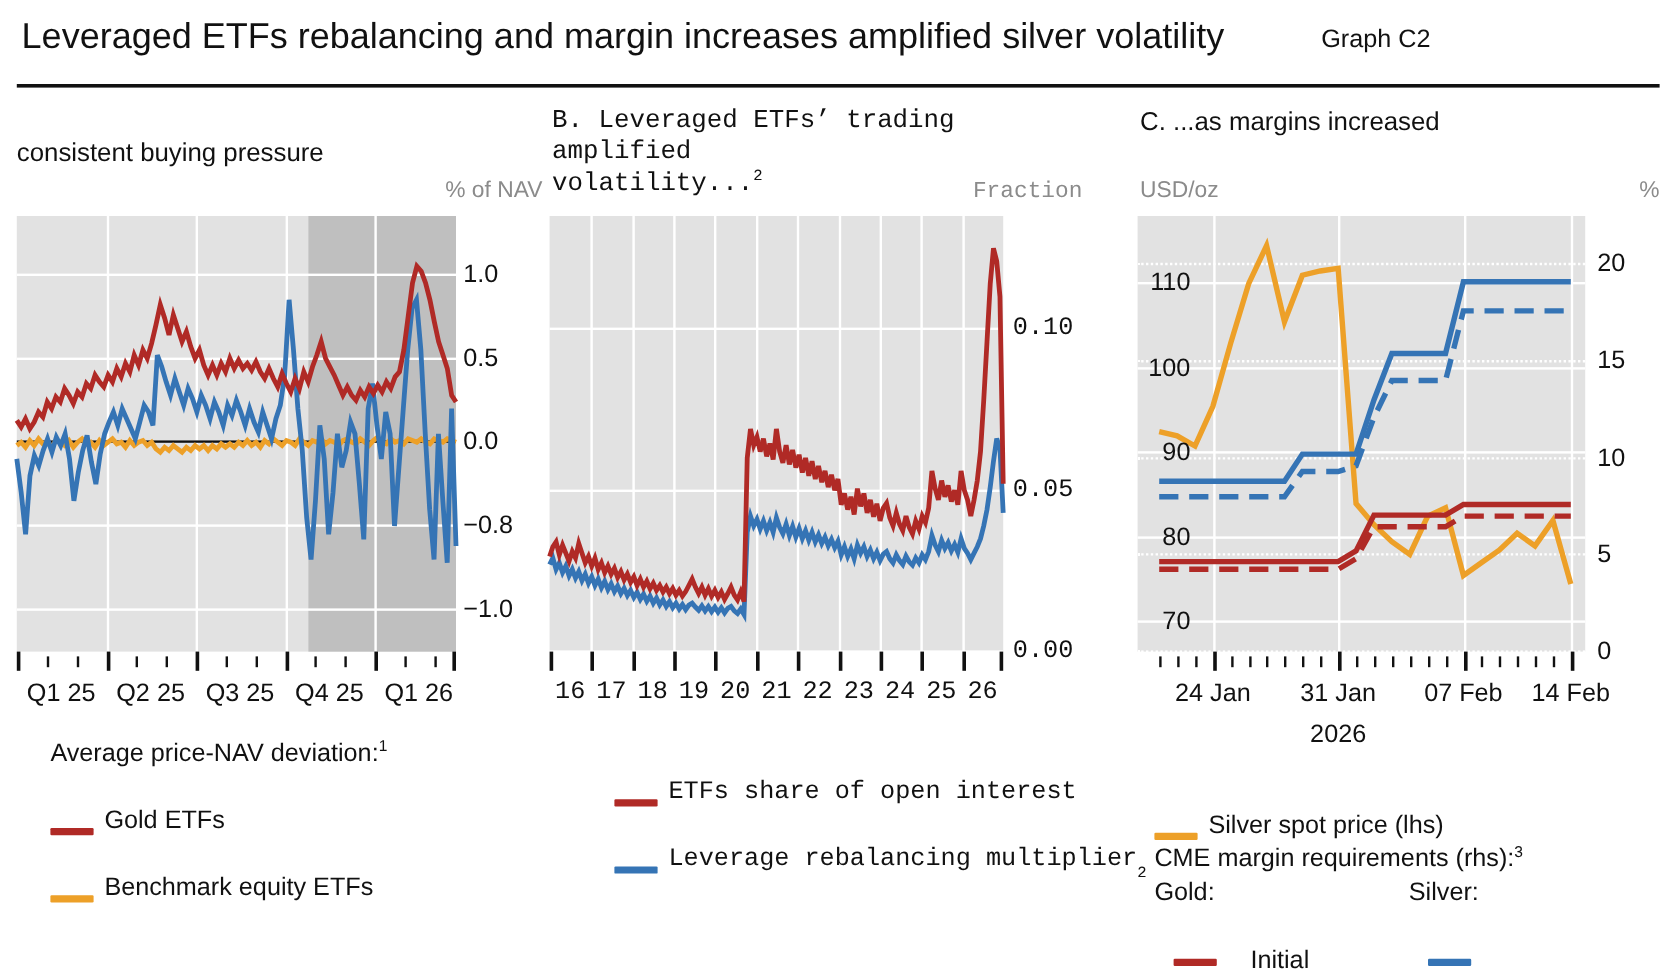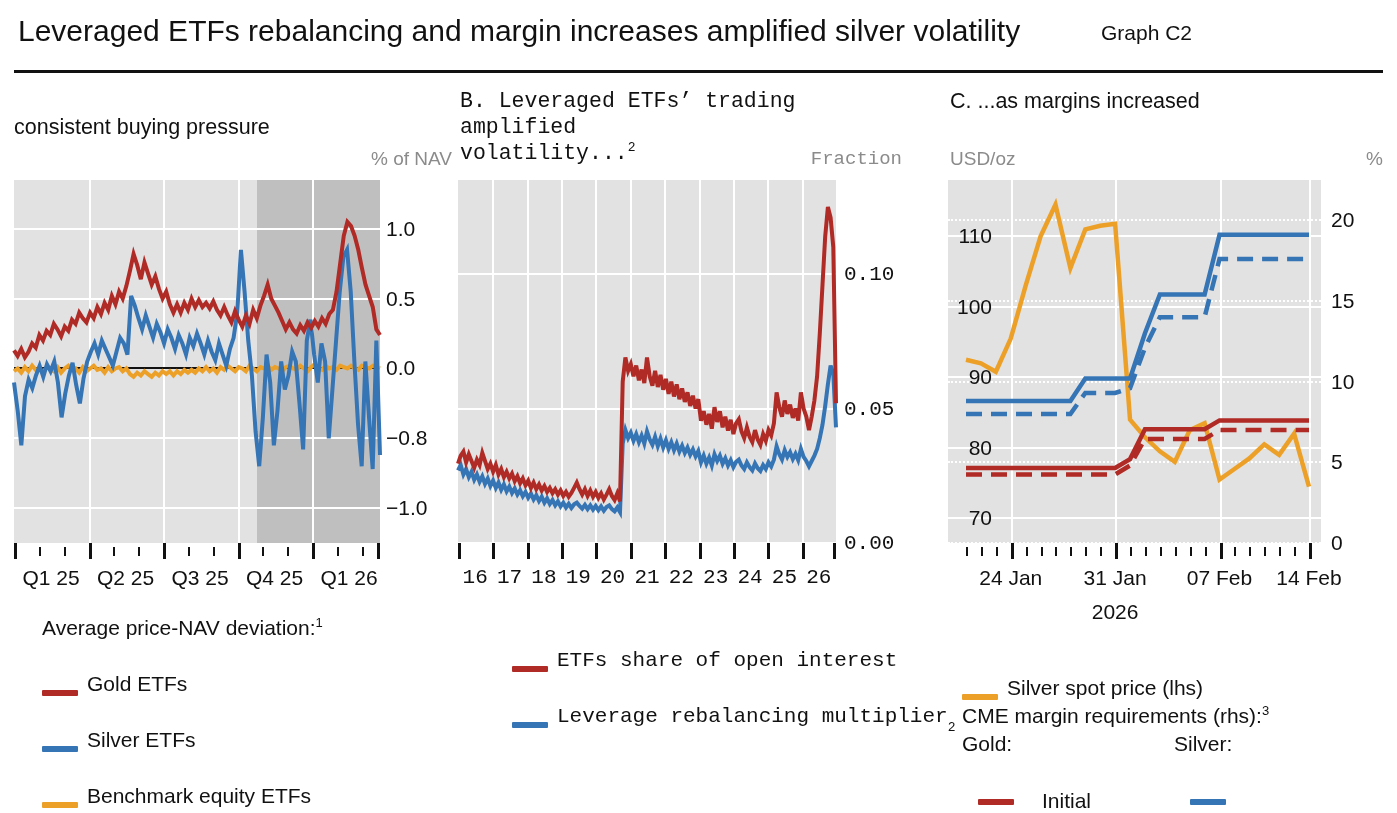--- a/index.html
+++ b/index.html
@@ -180,24 +180,20 @@
       </div>
 
     <div class="legend" id="legendA" style="left:42px;top:528px;">
       <div class="legend-title">
         <span>Average price-NAV deviation:</span><span class="sup">1</span>
       </div>
       <div id="legendA-rows">
           <div class="lrow">
             <span class="swatch" style="background:#b02a26;"></span>
             <span class="ltext">Gold ETFs</span>
-          </div>
-          <div class="lrow">
-            <span class="swatch" style="background:#3574b5;"></span>
-            <span class="ltext">Silver ETFs</span>
           </div>
           <div class="lrow">
             <span class="swatch" style="background:#eda028;"></span>
             <span class="ltext">Benchmark equity ETFs</span>
           </div>
         </div>
     </div>
   </div>
 
   <div class="panel" id="panelB">

